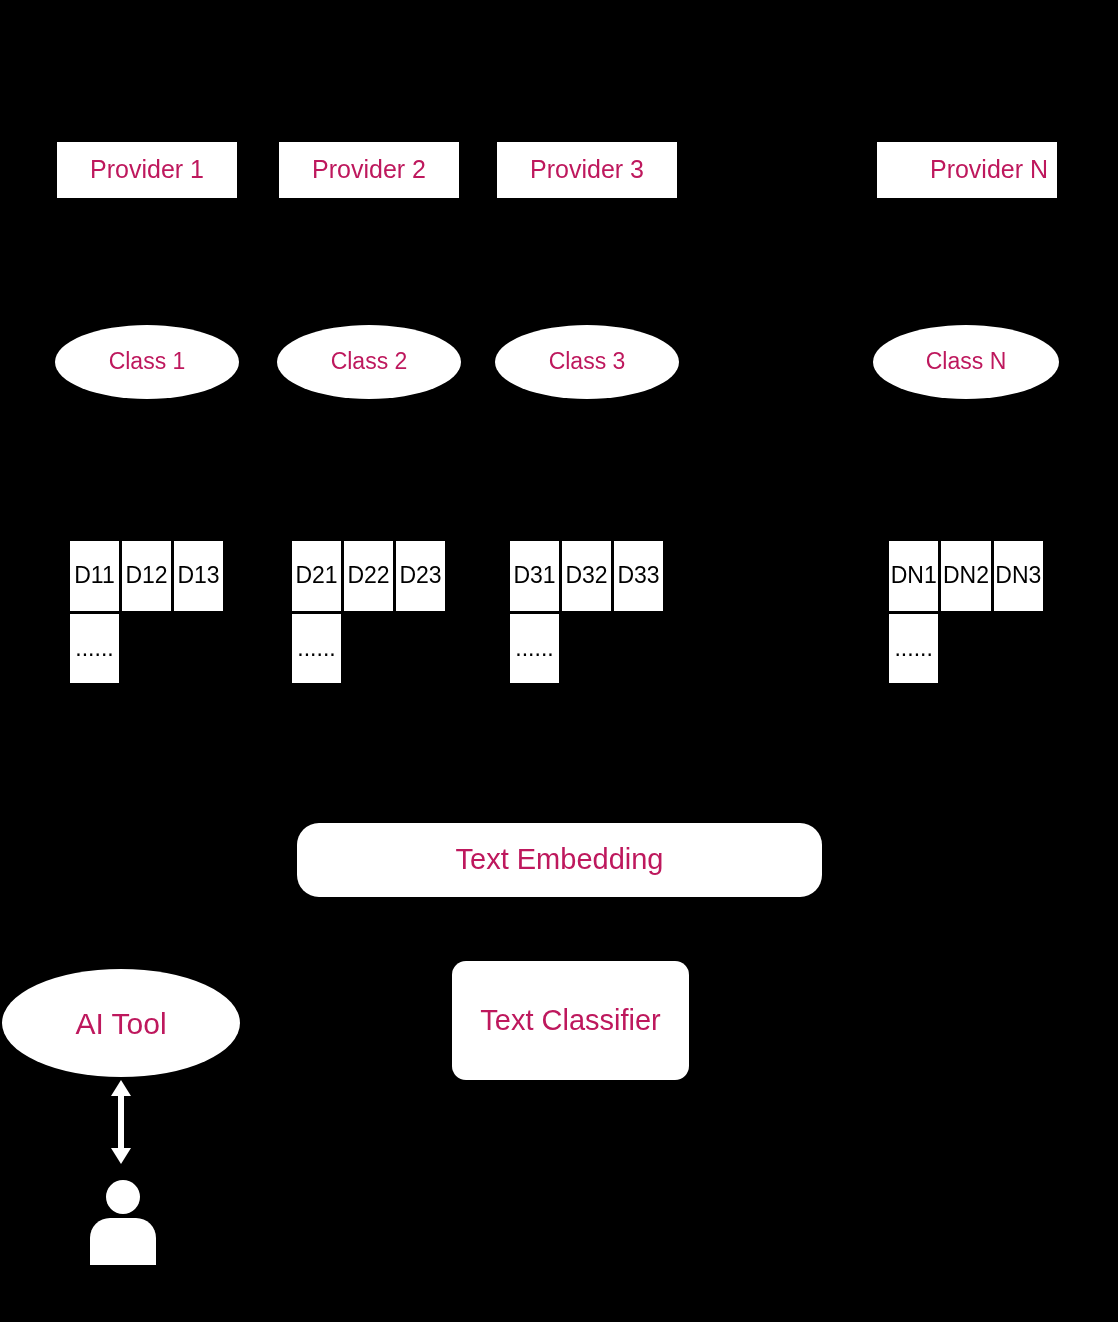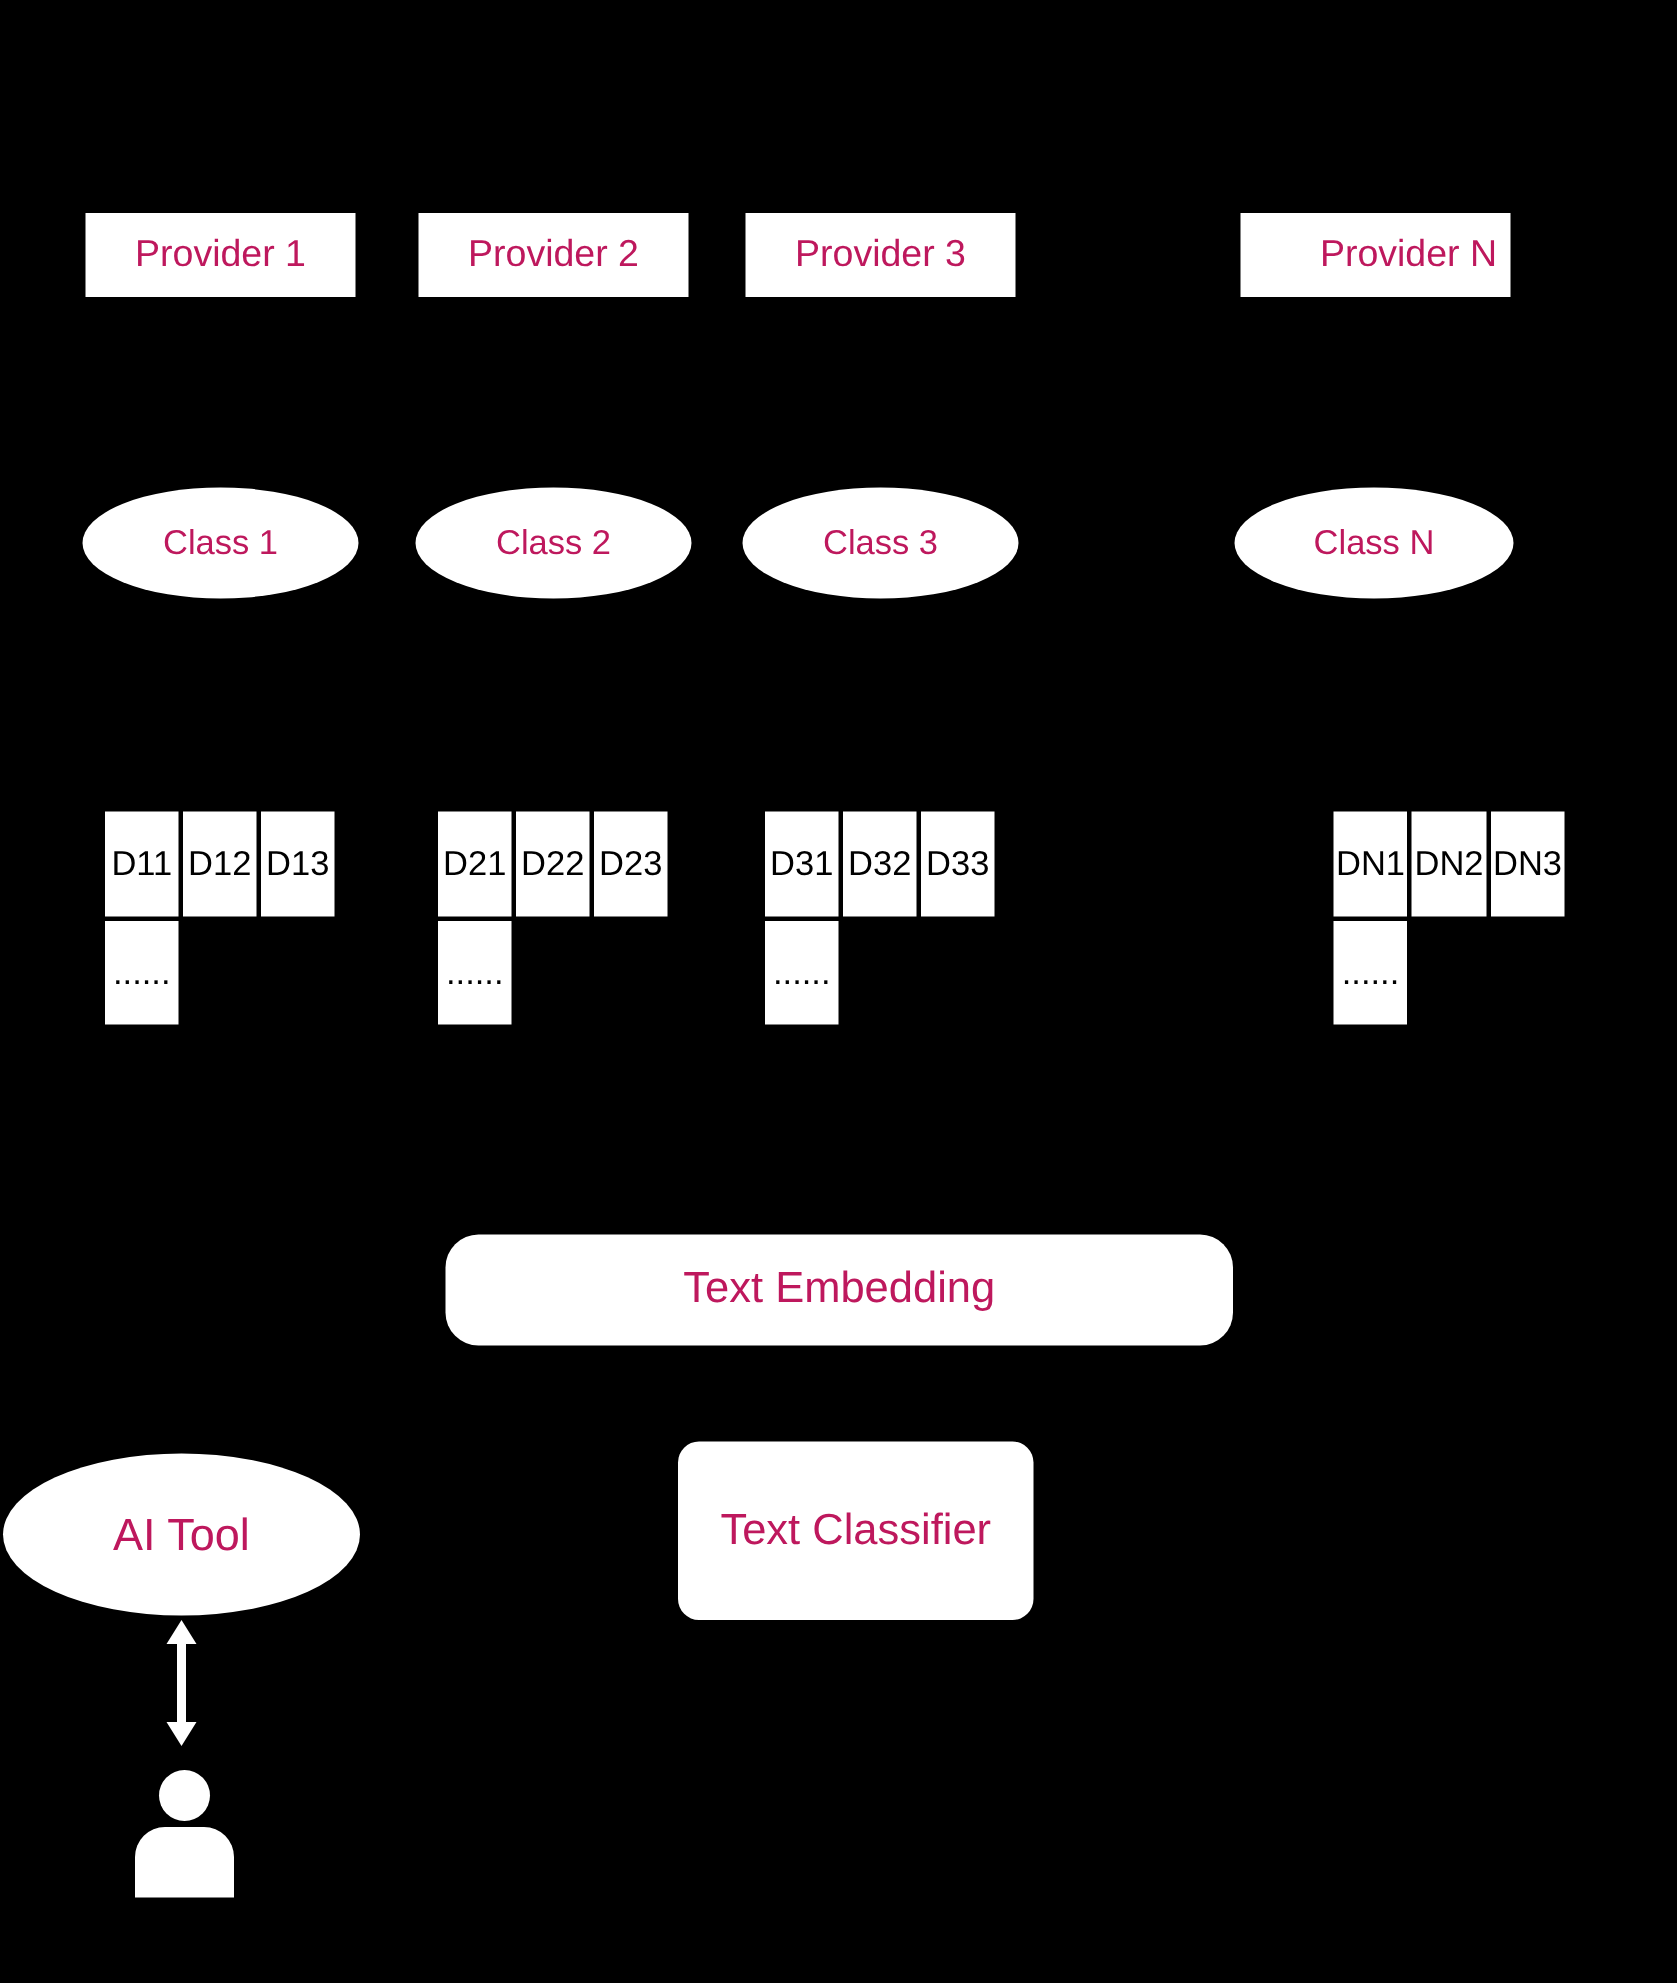--- a/index.html
+++ b/index.html
@@ -120,37 +120,37 @@
   </div>
 
   <div class="node provider" id="provider-2" style="left:279px; top:142px; width:180px;">
     <span>Provider 2</span>
   </div>
 
   <div class="node provider" id="provider-3" style="left:497px; top:142px; width:180px;">
     <span>Provider 3</span>
   </div>
 
-  <div class="node provider" id="provider-n" style="left:827px; top:142px; width:180px;padding-left:44px;">
+  <div class="node provider" id="provider-n" style="left:877px; top:142px; width:180px;padding-left:44px;">
     <span>Provider N</span>
   </div>
 
   <div class="node class-ellipse" id="class-1" style="left:55px; top:325px; width:184px;">
     <span>Class 1</span>
   </div>
 
   <div class="node class-ellipse" id="class-2" style="left:277px; top:325px; width:184px;">
     <span>Class 2</span>
   </div>
 
   <div class="node class-ellipse" id="class-3" style="left:495px; top:325px; width:184px;">
     <span>Class 3</span>
   </div>
 
-  <div class="node class-ellipse" id="class-n" style="left:823px; top:325px; width:186px;">
+  <div class="node class-ellipse" id="class-n" style="left:873px; top:325px; width:186px;">
     <span>Class N</span>
   </div>
 
   <div class="data-table" id="data-table-1" style="left:70px; top:541px; width:153px; height:142px;">
     <div class="cell">D11</div>
     <div class="cell">D12</div>
     <div class="cell">D13</div>
     <div class="cell">......</div>
   </div>
 

